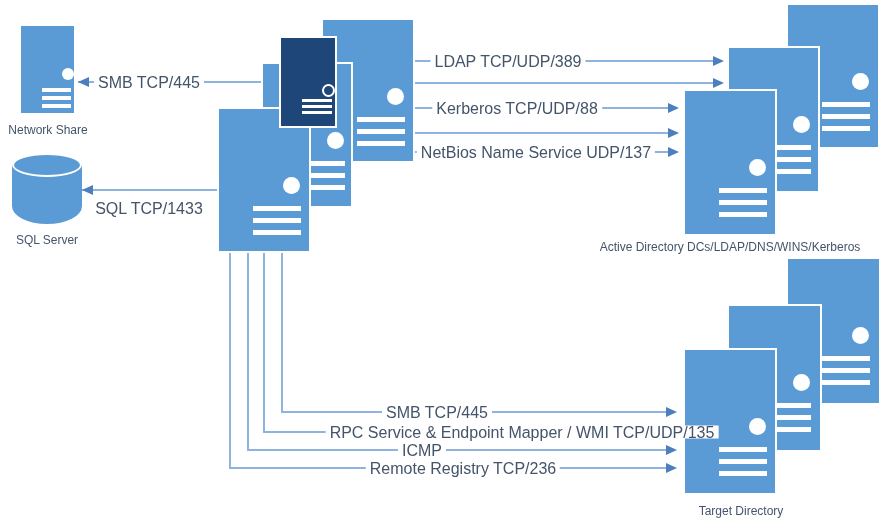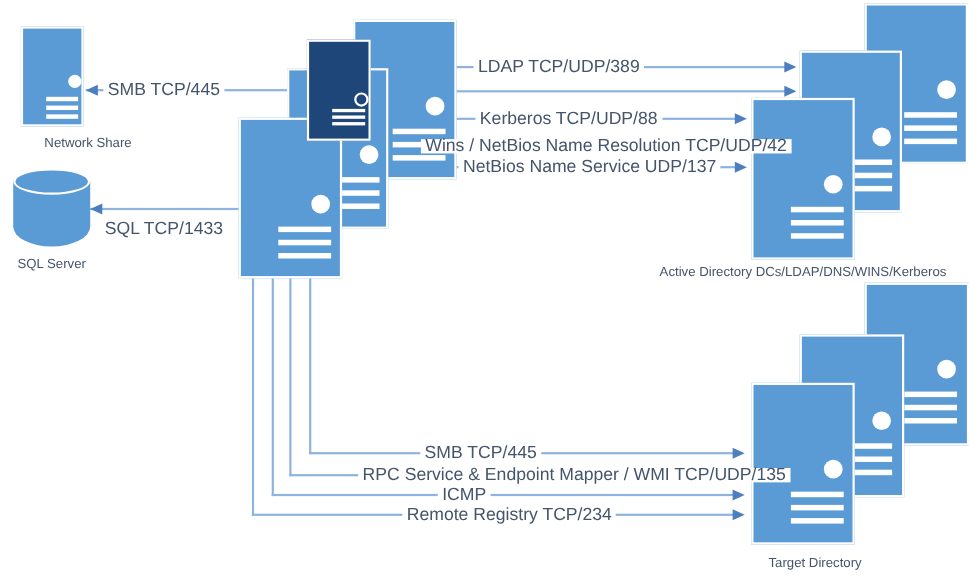--- a/index.html
+++ b/index.html
@@ -81,21 +81,21 @@
   <div class="vline" style="left:229px;top:253px;height:216px;"></div>
   <div class="hline" style="left:229px;top:467px;width:438px;"></div>
   <div class="arrow-r" style="left:666px;top:463px;"></div>
 
   <div class="server sm" style="left:19px;top:24px;width:57px;height:91px;">
     <span class="dot"></span>
     <span class="bar b1"></span>
       <span class="bar b2"></span>
       <span class="bar b3"></span>
   </div>
-  <div class="nlabel" style="left:48px;top:130px;margin-left:32px;">Network Share</div>
+  <div class="nlabel" style="left:48px;top:130px;">Network Share</div>
 
   <div class="cylinder">
     <div class="cyl-body"></div>
     <div class="cyl-top"></div>
   </div>
   <div class="nlabel" style="left:47px;top:240px;">SQL Server</div>
 
   <div class="server lg" style="left:321px;top:18px;width:94px;height:145px;">
     <span class="dot"></span>
       <span class="bar b1"></span>
@@ -158,20 +158,19 @@
       <span class="bar b1"></span>
       <span class="bar b2"></span>
       <span class="bar b3"></span>
   </div>
   <div class="nlabel" style="left:741px;top:511px;">Target Directory</div>
 
   <span class="clabel" style="left:149px;top:82px;">SMB TCP/445</span>
   <span class="clabel" style="left:149px;top:208px;">SQL TCP/1433</span>
   <span class="clabel" style="left:508px;top:61px;">LDAP TCP/UDP/389</span>
   <span class="clabel" style="left:517px;top:108px;">Kerberos TCP/UDP/88</span>
-  <span class="clabel" style="left:551px;top:133px;">Wins / NetBios Name Resolution TCP/UDP/42</span>
   <span class="clabel" style="left:536px;top:152px;">NetBios Name Service UDP/137</span>
   <span class="clabel" style="left:437px;top:412px;">SMB TCP/445</span>
   <span class="clabel" style="left:522px;top:432px;">RPC Service &amp; Endpoint Mapper / WMI TCP/UDP/135</span>
   <span class="clabel" style="left:422px;top:450px;">ICMP</span>
-  <span class="clabel" style="left:463px;top:468px;">Remote Registry TCP/234</span>
+  <span class="clabel" style="left:463px;top:468px;">Remote Registry TCP/236</span>
 
 </div>
 
 </body></html>

